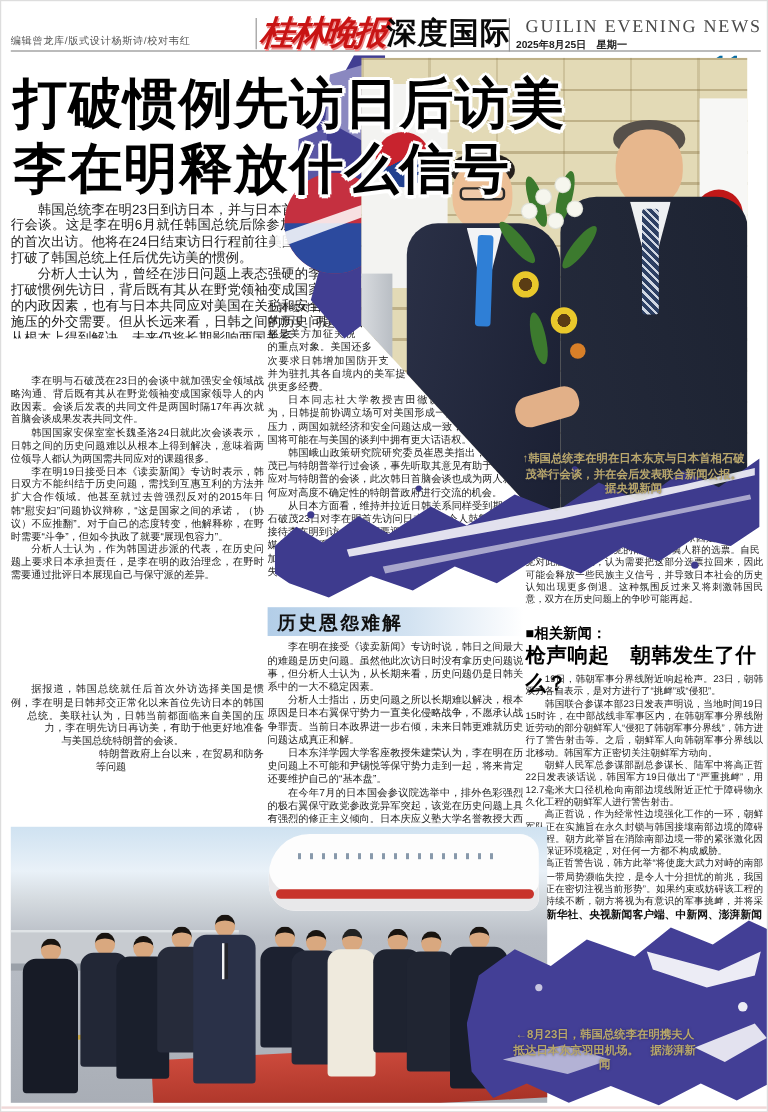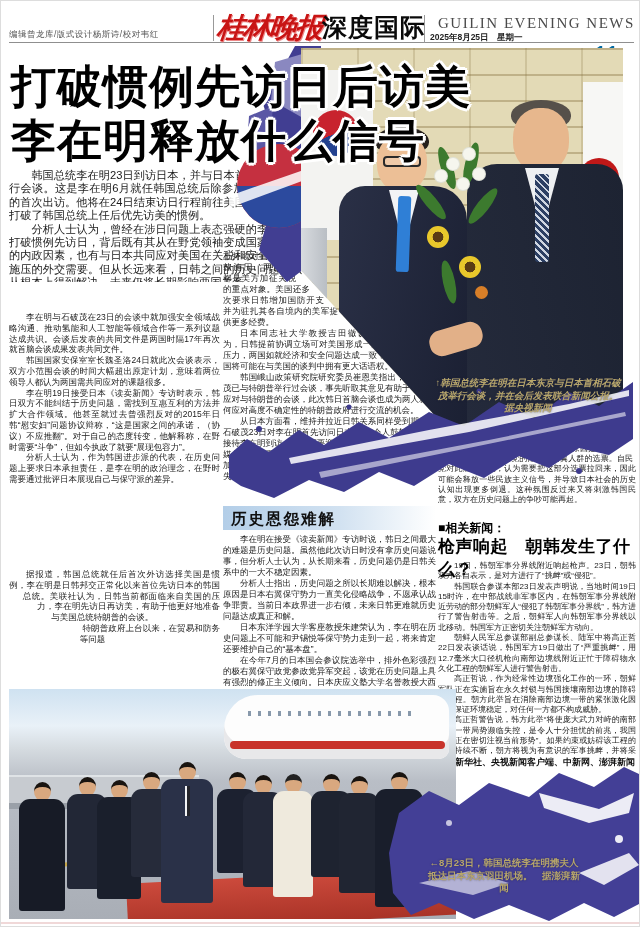--- a/index.html
+++ b/index.html
@@ -164,33 +164,33 @@
     <path d="M0,96 L18,80 40,93 70,71 95,86 130,63 160,79 200,53 235,67 270,43 305,59 340,33 370,47 404,23
              404,80 380,96 350,89 320,109 290,97 255,119 220,105 185,127 150,113 115,133 80,121 45,139 12,127 0,119 Z" fill="#3e3b8e"></path>
     <path d="M60,99 L200,71 340,45 400,31 400,37 240,73 62,105 Z" fill="#ffffff" opacity=".85"></path>
     <path d="M90,113 L260,81 396,53 397,57 220,93 92,119 Z" fill="#ffffff" opacity=".55"></path>
     <circle cx="30" cy="70" r="3" fill="#3e3b8e"></circle>
       <circle cx="120" cy="48" r="2.5" fill="#3e3b8e"></circle>
     <circle cx="250" cy="32" r="2.5" fill="#3e3b8e"></circle>
       <circle cx="350" cy="112" r="3" fill="#3e3b8e"></circle>
   </svg>
 
-  <div class="abs cap" style="left:430px;top:376px;width:194px;font-style:italic;">↑韩国总统李在明在日本东京与日本首相石破茂举行会谈，并在会后发表联合新闻公报。　据央视新闻</div>
+  <div class="abs cap" style="left:430px;top:376px;width:194px;">↑韩国总统李在明在日本东京与日本首相石破茂举行会谈，并在会后发表联合新闻公报。　据央视新闻</div>
 
   <div class="abs hl" style="left:10px;top:110px;">李在明释放什么信号</div>
   <div class="abs hl" style="left:10px;top:56px;">打破惯例先访日后访美</div>
 
   <div class="abs jt lede" style="left:8px;top:168px;width:293px;height:113px;">
     <p>韩国总统李在明23日到访日本，并与日本首相石破茂举行会谈。这是李在明6月就任韩国总统后除参加国际会议外的首次出访。他将在24日结束访日行程前往美国，这被认为打破了韩国总统上任后优先访美的惯例。</p>
     <p>分析人士认为，曾经在涉日问题上表态强硬的李在明，打破惯例先访日，背后既有其从在野党领袖变成国家领导人的内政因素，也有与日本共同应对美国在关税和安全问题上施压的外交需要。但从长远来看，日韩之间的历史问题难以从根本上得到解决，未来仍将长期影响两国关系。</p>
   </div>
 
   <div class="abs jt c1" style="left:8px;top:311px;width:211px;height:227px;">
-    <p>李在明与石破茂在23日的会谈中就加强安全领域战略沟通、推动氢能和人工智能等领域合作等一系列议题达成共识。会谈后发表的共同文件是两国时隔17年再次就首脑会谈成果发表共同文件。</p>
-    <p>韩国国家安保室室长魏圣洛24日就此次会谈表示，双方小范围会谈的时间大幅超出原定计划，意味着两位领导人都认为两国需共同应对的课题很多。</p>
+    <p>李在明与石破茂在23日的会谈中就加强安全领域战略沟通、背后既有其从在野党领袖变成国家领导人的内政因素。会谈后发表的共同文件是两国时隔17年再次就首脑会谈成果发表共同文件。</p>
+    <p>韩国国家安保室室长魏圣洛24日就此次会谈表示，日韩之间的历史问题难以从根本上得到解决，意味着两位领导人都认为两国需共同应对的课题很多。</p>
     <p>李在明19日接受日本《读卖新闻》专访时表示，韩日双方不能纠结于历史问题，需找到互惠互利的方法并扩大合作领域。他甚至就过去曾强烈反对的2015年日韩“慰安妇”问题协议辩称，“这是国家之间的承诺，（协议）不应推翻”。对于自己的态度转变，他解释称，在野时需要“斗争”，但如今执政了就要“展现包容力”。</p>
     <p>分析人士认为，作为韩国进步派的代表，在历史问题上要求日本承担责任，是李在明的政治理念，在野时需要通过批评日本展现自己与保守派的差异。</p>
   </div>
   <div class="abs jt c1" style="left:8px;top:568px;width:211px;height:118px;">
     <span class="cutBL"></span>
     <p>据报道，韩国总统就任后首次外访选择美国是惯例，李在明是日韩邦交正常化以来首位先访日本的韩国总统。美联社认为，日韩当前都面临来自美国的压力，李在明先访日再访美，有助于他更好地准备与美国总统特朗普的会谈。</p>
     <p>特朗普政府上台以来，在贸易和防务等问题</p>
   </div>
 
   <div class="abs jt c2" style="left:222px;top:250px;width:213px;height:253px;">

